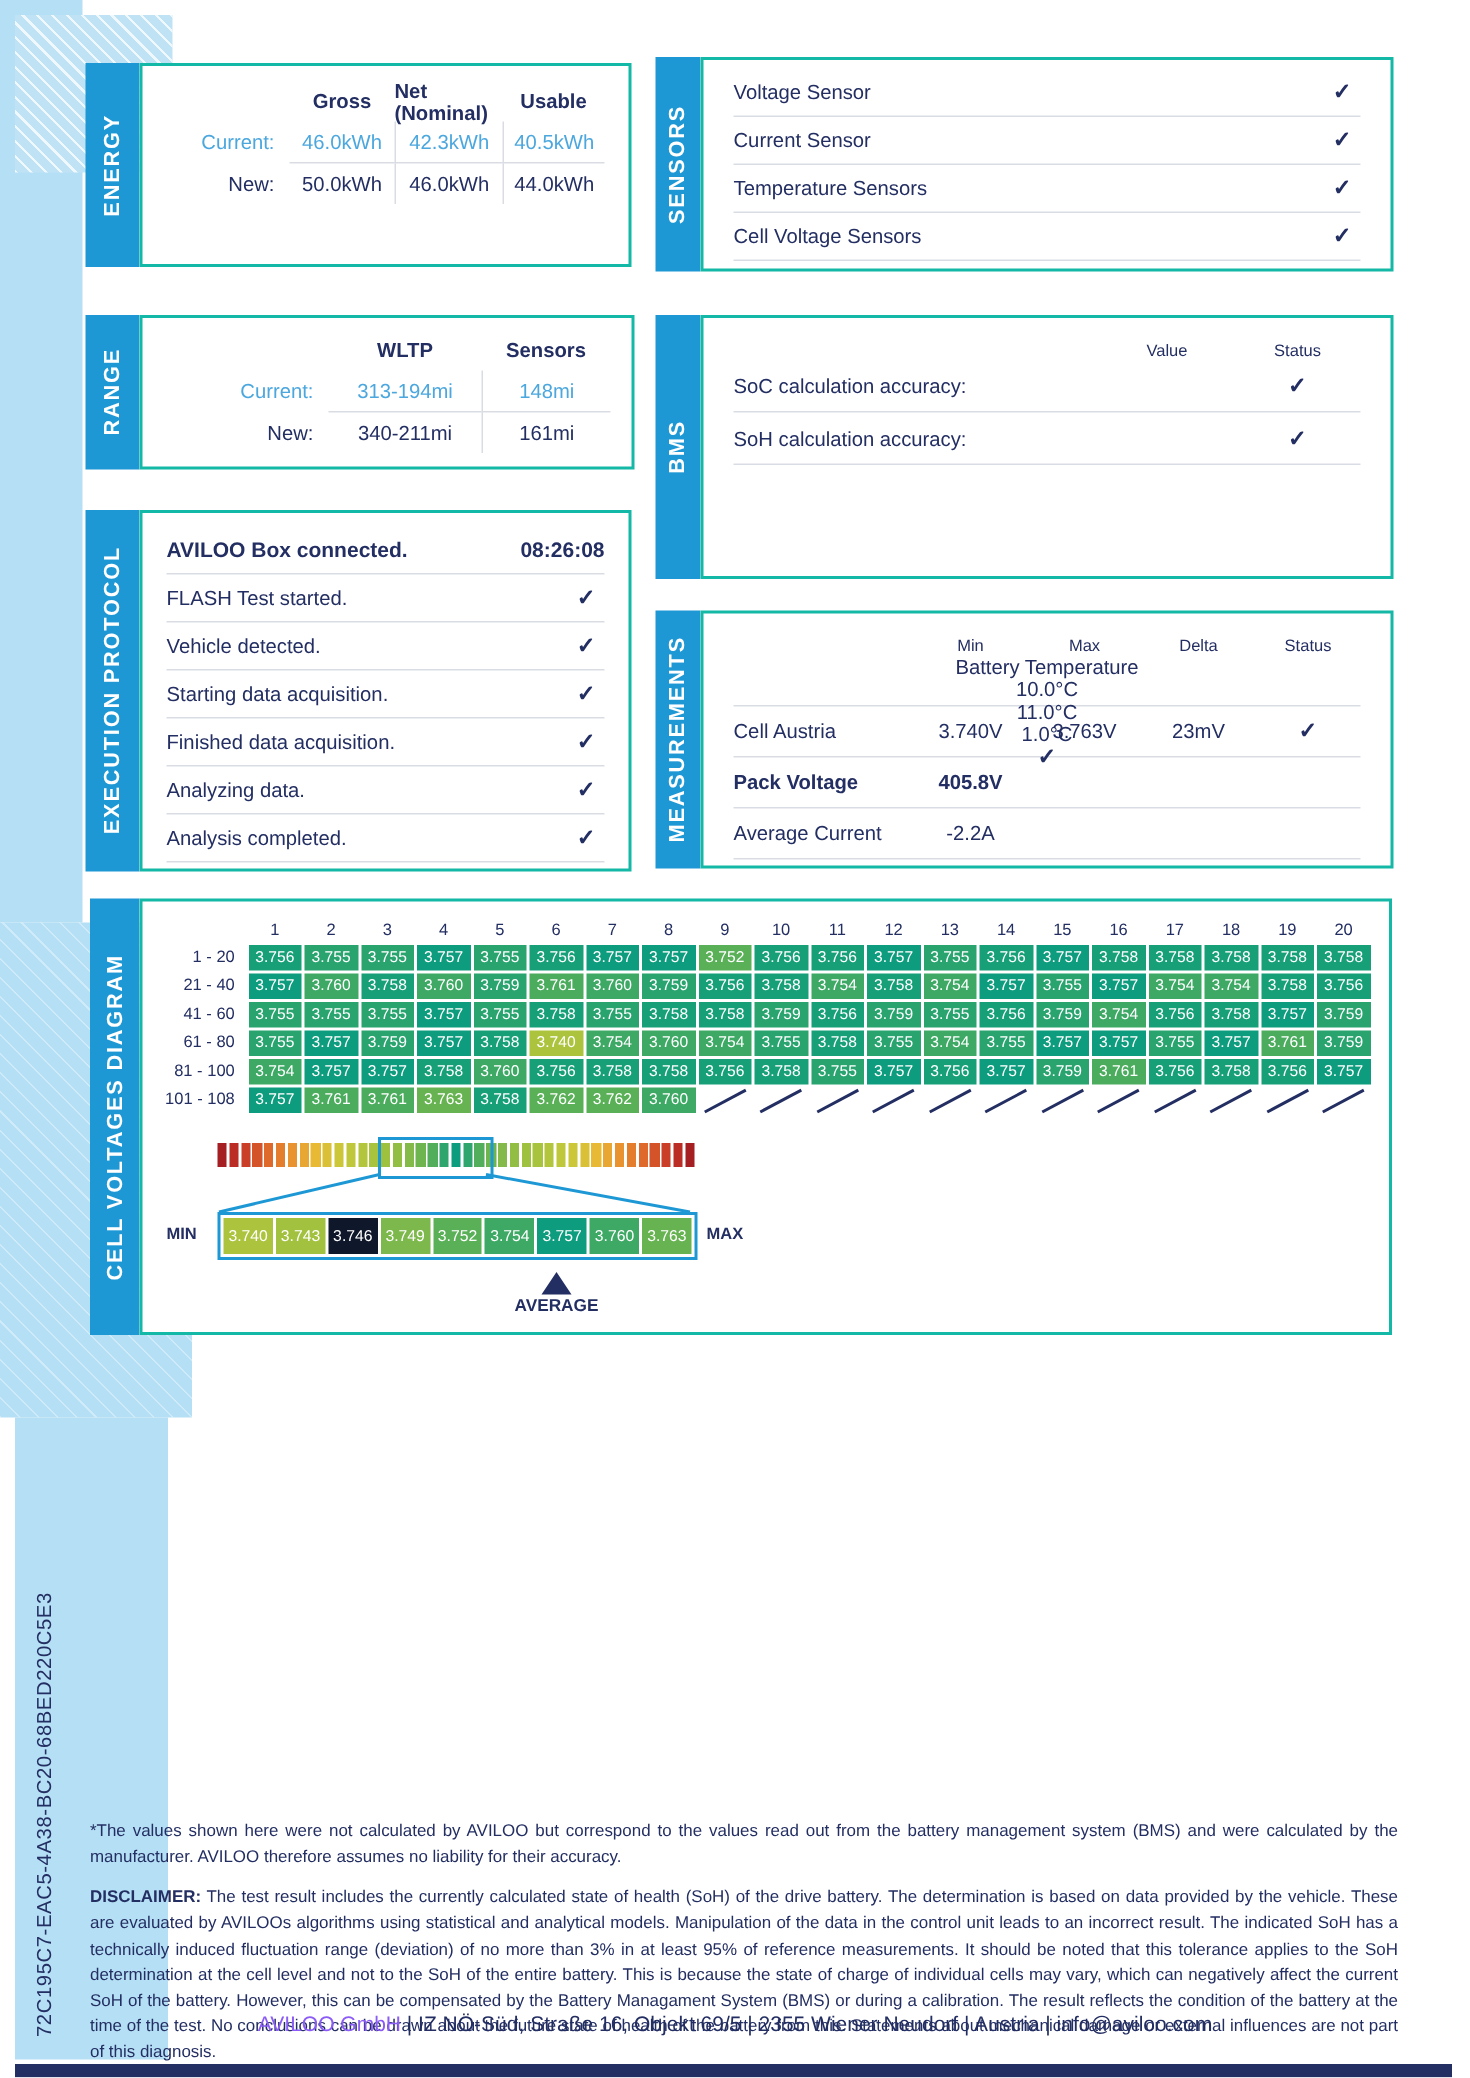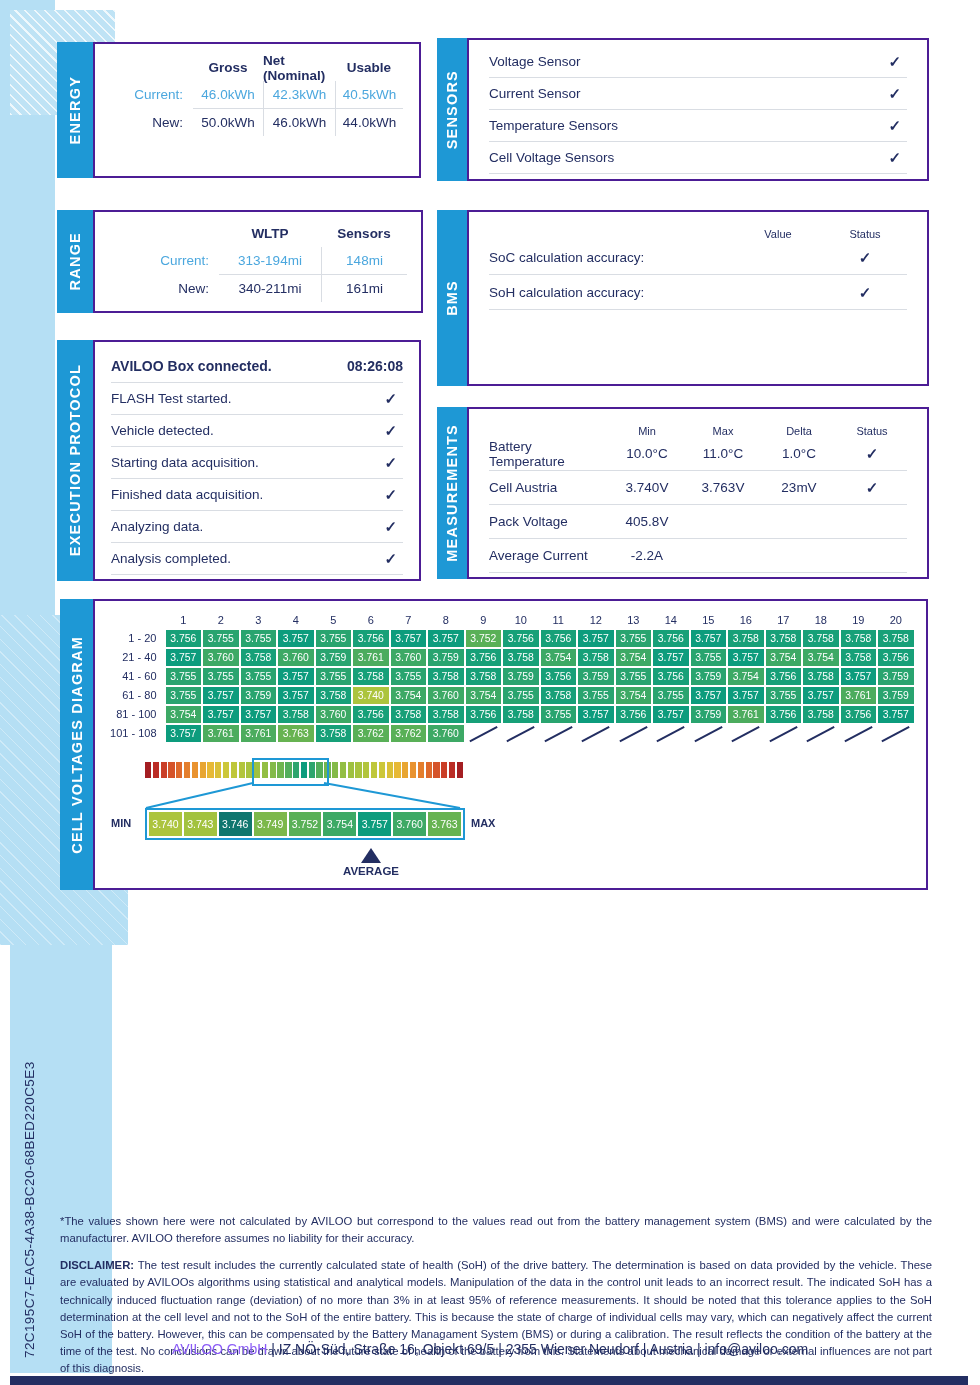--- a/index.html
+++ b/index.html
@@ -13,21 +13,21 @@
     background-image:repeating-linear-gradient(45deg,rgba(255,255,255,.35) 0 1px,transparent 1px 9px);}
   .strip-bottom{position:absolute;left:10px;top:945px;width:102px;height:428px;background:#B5DFF4;}
   .bottom-bar{position:absolute;left:10px;top:1376px;width:958px;height:9px;background:#232E62;}
   .doc-id{position:absolute;left:22px;top:1058px;height:300px;writing-mode:vertical-rl;transform:rotate(180deg);
     font-size:13.5px;font-weight:500;letter-spacing:.4px;color:#232E62;}
   
   .panel{position:absolute;display:flex;align-items:stretch;}
   .tab{background:#1E98D5;display:flex;align-items:center;justify-content:center;flex:none;}
   .vtext{writing-mode:vertical-rl;transform:rotate(180deg);color:#fff;font-weight:700;
     font-size:14.5px;letter-spacing:1.2px;white-space:nowrap;}
-  .box{flex:1;background:#fff;border:2px solid #4c1d95;position:relative;}
+  .box{flex:1;background:#fff;border:2px solid #14b8a6;position:relative;}
   .check{color:#232E62;font-weight:700;font-size:15px;line-height:1;}
   
   .mini{display:grid;row-gap:0;}
   .mini .cell{display:flex;align-items:center;justify-content:center;height:27px;font-size:13.5px;}
   .mini .head{font-weight:700;}
   .mini .lab{justify-content:flex-end;padding-right:10px;}
   .mini .hl{color:#4BA7DE;}
   .mini .vl{border-left:1px solid #D9DDE3;}
   .mini .hb{border-bottom:1px solid #D9DDE3;}
   
@@ -220,35 +220,35 @@
     </div>
     <div class="box">
       <div id="meas-table" style="padding:6px 20px 0 20px;">
           <div class="chead" style="height: 22px;">
             <span class="fx1"></span>
             <span class="ccol" style="width: 76px;">Min</span>
             <span class="ccol" style="width: 76px;">Max</span>
             <span class="ccol" style="width: 76px;">Delta</span>
             <span class="ccol" style="width: 70px;">Status</span>
           </div>
-          <div class="crow" style="height: 33px;">
+          <div class="crow" style="height: 33px; flex-direction: column;">
             <span class="fx1">Battery Temperature</span>
             <span class="ccol" style="width: 76px;">10.0°C</span>
             <span class="ccol" style="width: 76px;">11.0°C</span>
             <span class="ccol" style="width: 76px;">1.0°C</span>
             <span class="ccol check" style="width: 70px;">✓</span>
           </div>
           <div class="crow" style="height: 33px;">
             <span class="fx1">Cell Austria</span>
             <span class="ccol" style="width: 76px;">3.740V</span>
             <span class="ccol" style="width: 76px;">3.763V</span>
             <span class="ccol" style="width: 76px;">23mV</span>
             <span class="ccol check" style="width: 70px;">✓</span>
           </div>
-          <div class="crow" style="height: 33px;">
+          <div class="crow" style="height: 33px; font-weight: bold;">
             <span class="fx1">Pack Voltage</span>
             <span class="ccol" style="width: 76px;">405.8V</span>
             <span class="ccol" style="width: 76px;"></span>
             <span class="ccol" style="width: 76px;"></span>
             <span class="ccol" style="width: 70px;"></span>
           </div>
           <div class="crow" style="height: 33px;">
             <span class="fx1">Average Current</span>
             <span class="ccol" style="width: 76px;">-2.2A</span>
             <span class="ccol" style="width: 76px;"></span>
@@ -482,21 +482,21 @@
             <i style="background: rgb(164, 30, 34);"></i>
           </div>
         <div class="ghl"></div>
         <svg class="cbsvg" viewBox="0 0 420 118">
           <line x1="108" y1="21" x2="1" y2="46" stroke="#1E98D5" stroke-width="2"></line>
           <line x1="179" y1="21" x2="315" y2="46" stroke="#1E98D5" stroke-width="2"></line>
         </svg>
         <div id="cv-scale" class="scalebox">
             <div class="seg" style="background: rgb(172, 196, 61);">3.740</div>
             <div class="seg" style="background: rgb(162, 194, 63);">3.743</div>
-            <div class="seg" style="background: #0f766e;">3.746</div>
+            <div class="seg" style="background: #0f172a;">3.746</div>
             <div class="seg" style="background: rgb(124, 184, 75);">3.749</div>
             <div class="seg" style="background: rgb(89, 176, 87);">3.752</div>
             <div class="seg" style="background: rgb(61, 169, 101);">3.754</div>
             <div class="seg" style="background: rgb(13, 156, 125);">3.757</div>
             <div class="seg" style="background: rgb(61, 169, 101);">3.760</div>
             <div class="seg" style="background: rgb(103, 179, 81);">3.763</div>
           </div>
         <div class="minmax" style="left:-34px;">MIN</div>
         <div class="minmax" style="left:326px;">MAX</div>
         <div class="avg-tri"></div>

